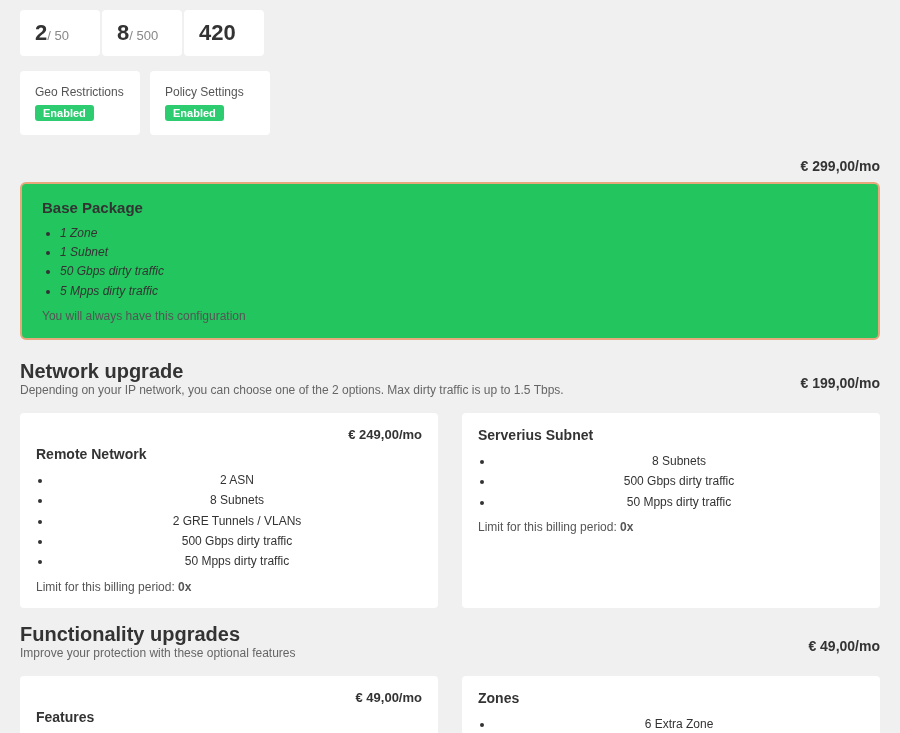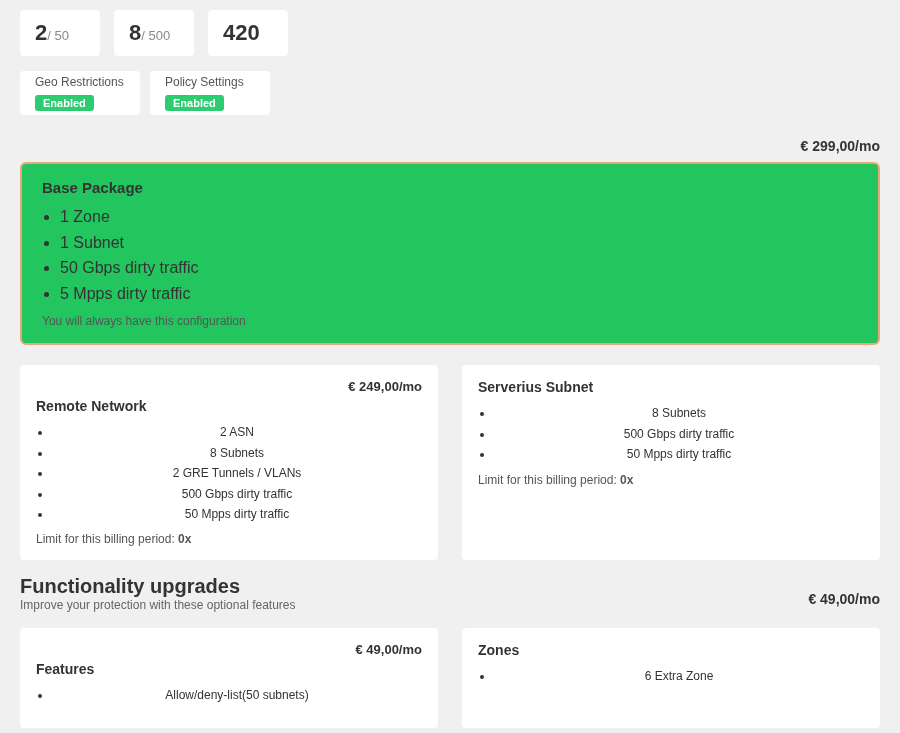--- a/index.html
+++ b/index.html
@@ -12,21 +12,21 @@
     .page-wrapper {
       max-width: 900px;
       margin: 0 auto;
       background: #f0f0f0;
       padding: 10px 20px 20px;
     }
 
     
     .stats-row {
       display: flex;
-      gap: 14px;
+      gap: 2px;
       margin-bottom: 15px;
     }
     .stat-box {
       background: #fff;
       border-radius: 4px;
       padding: 10px 15px;
       min-width: 80px;
     }
     .stat-number {
       font-size: 22px;
@@ -41,21 +41,21 @@
 
     
     .feature-row {
       display: flex;
       gap: 10px;
       margin-bottom: 15px;
     }
     .feature-box {
       background: #fff;
       border-radius: 4px;
-      padding: 4px 15px;
+      padding: 14px 15px;
       min-width: 120px;
     }
     .feature-label {
       font-size: 12px;
       color: #555;
       margin-bottom: 6px;
     }
     .badge-enabled {
       display: inline-block;
       background: #2ecc71;
@@ -86,22 +86,23 @@
     .base-package h3 {
       font-size: 15px;
       font-weight: bold;
       margin-bottom: 8px;
     }
     .base-package ul {
       margin-left: 18px;
       margin-bottom: 8px;
     }
     .base-package ul li {
-      font-size: 16px;
+      font-size: 12px;
       line-height: 1.6;
+      font-style: italic;
     }
     .base-package .note {
       font-size: 12px;
       color: #555;
     }
     .section-title {
       font-size: 20px;
       font-weight: bold;
       color: #333;
     }
@@ -197,20 +198,27 @@
     <ul>
       <li>1 Zone</li>
       <li>1 Subnet</li>
       <li>50 Gbps dirty traffic</li>
       <li>5 Mpps dirty traffic</li>
     </ul>
     <div class="note">You will always have this configuration</div>
   </div>
 
   <div class="network-section-wrapper">
+    <div class="section-row-price">
+      <div>
+        <div class="section-title">Network upgrade</div>
+        <div class="section-subtitle">Depending on your IP network, you can choose one of the 2 options. Max dirty traffic is up to 1.5 Tbps.</div>
+      </div>
+      <div class="section-price" style="padding:0;">€ 199,00/mo</div>
+    </div>
 
     <div class="cards-row">
 
       <div class="card">
         <div class="card-price">€ 249,00/mo</div>
         <h4>Remote Network</h4>
         <ul>
           <li>2 ASN</li>
           <li>8 Subnets</li>
           <li>2 GRE Tunnels / VLANs</li>

